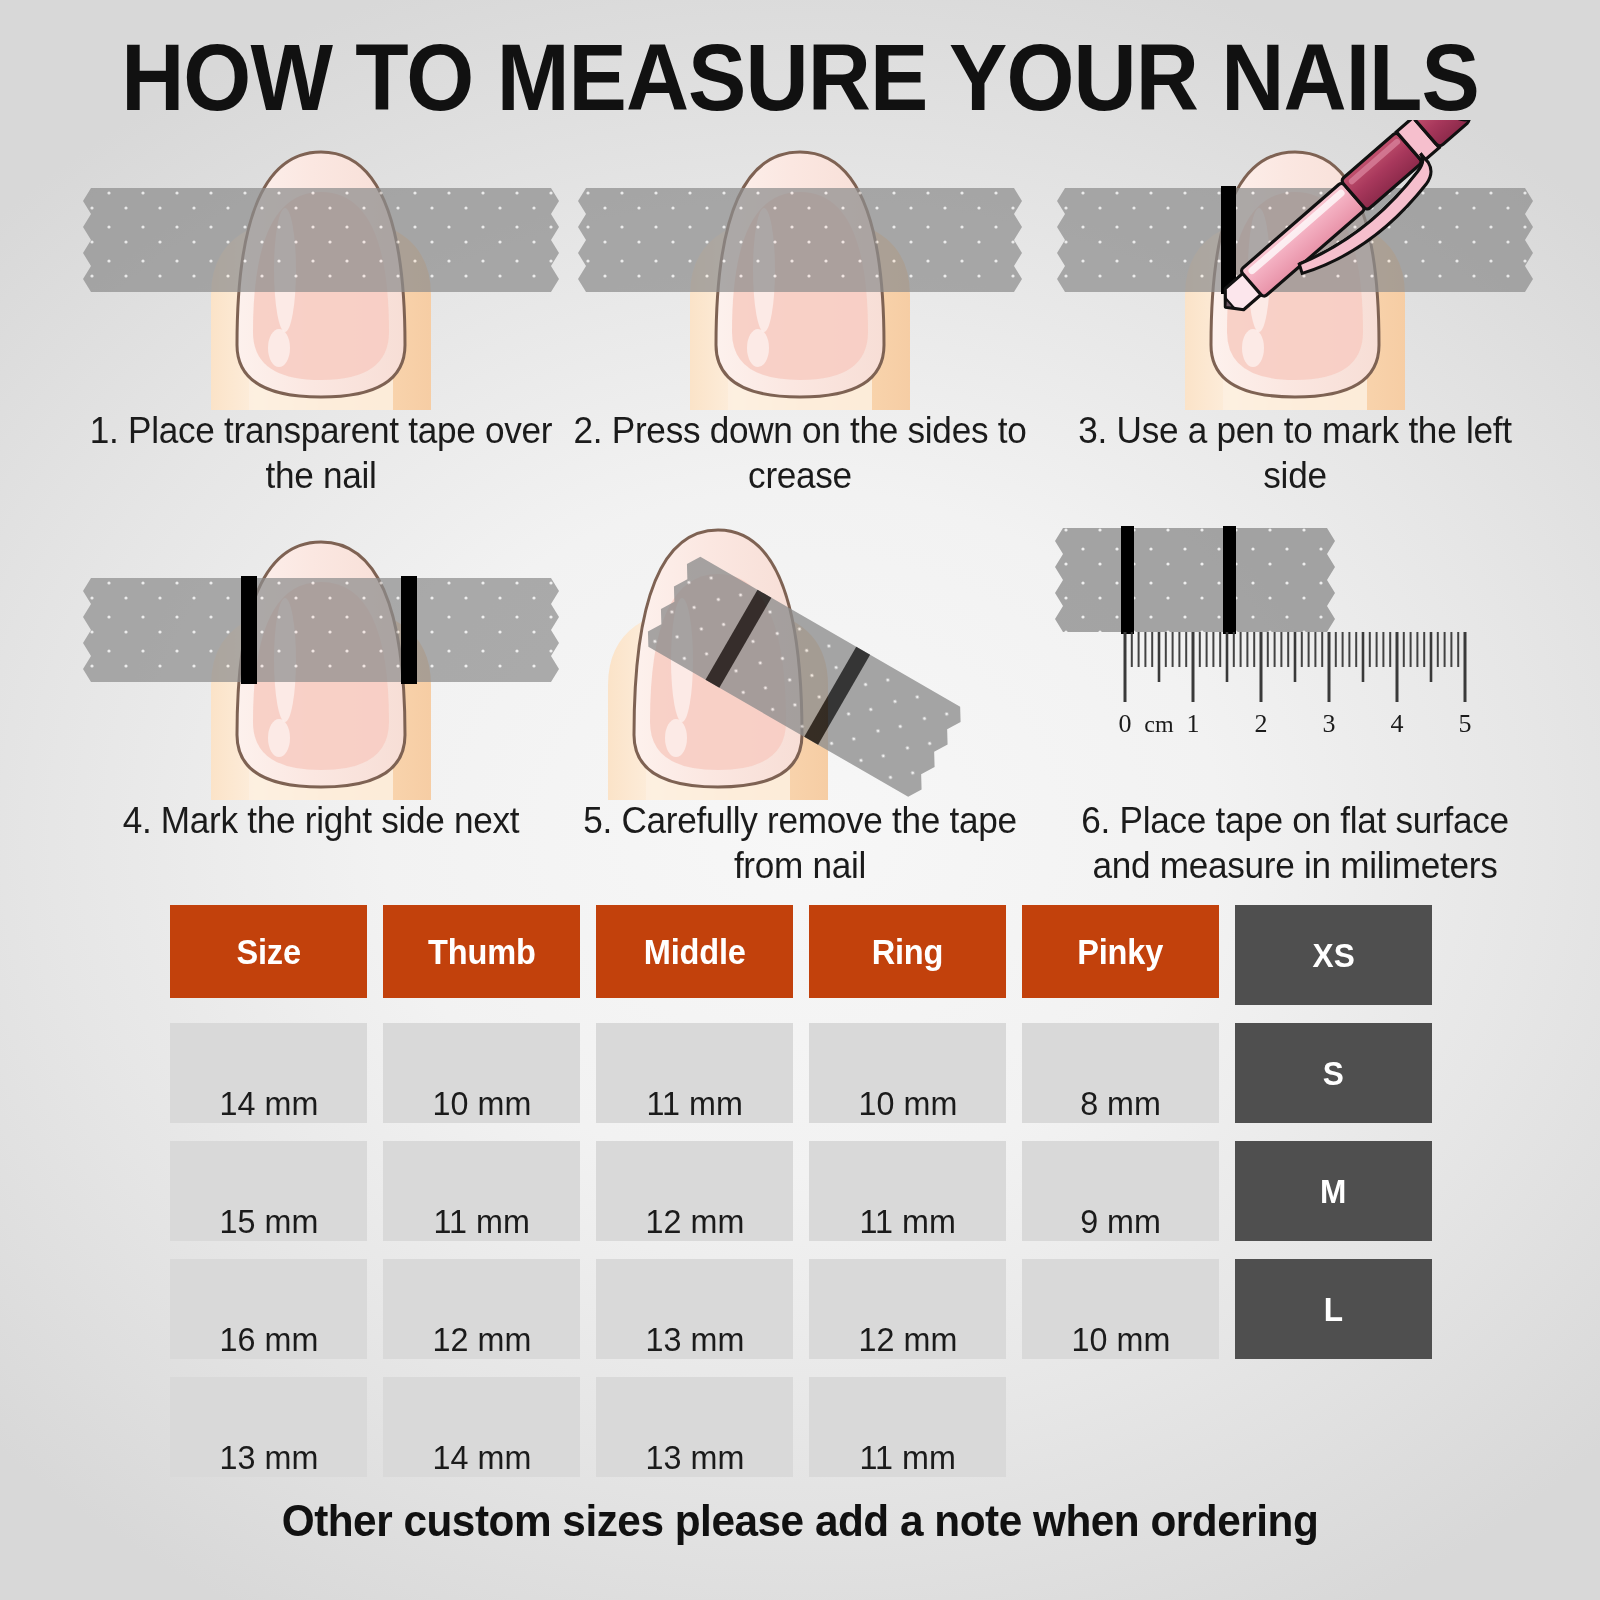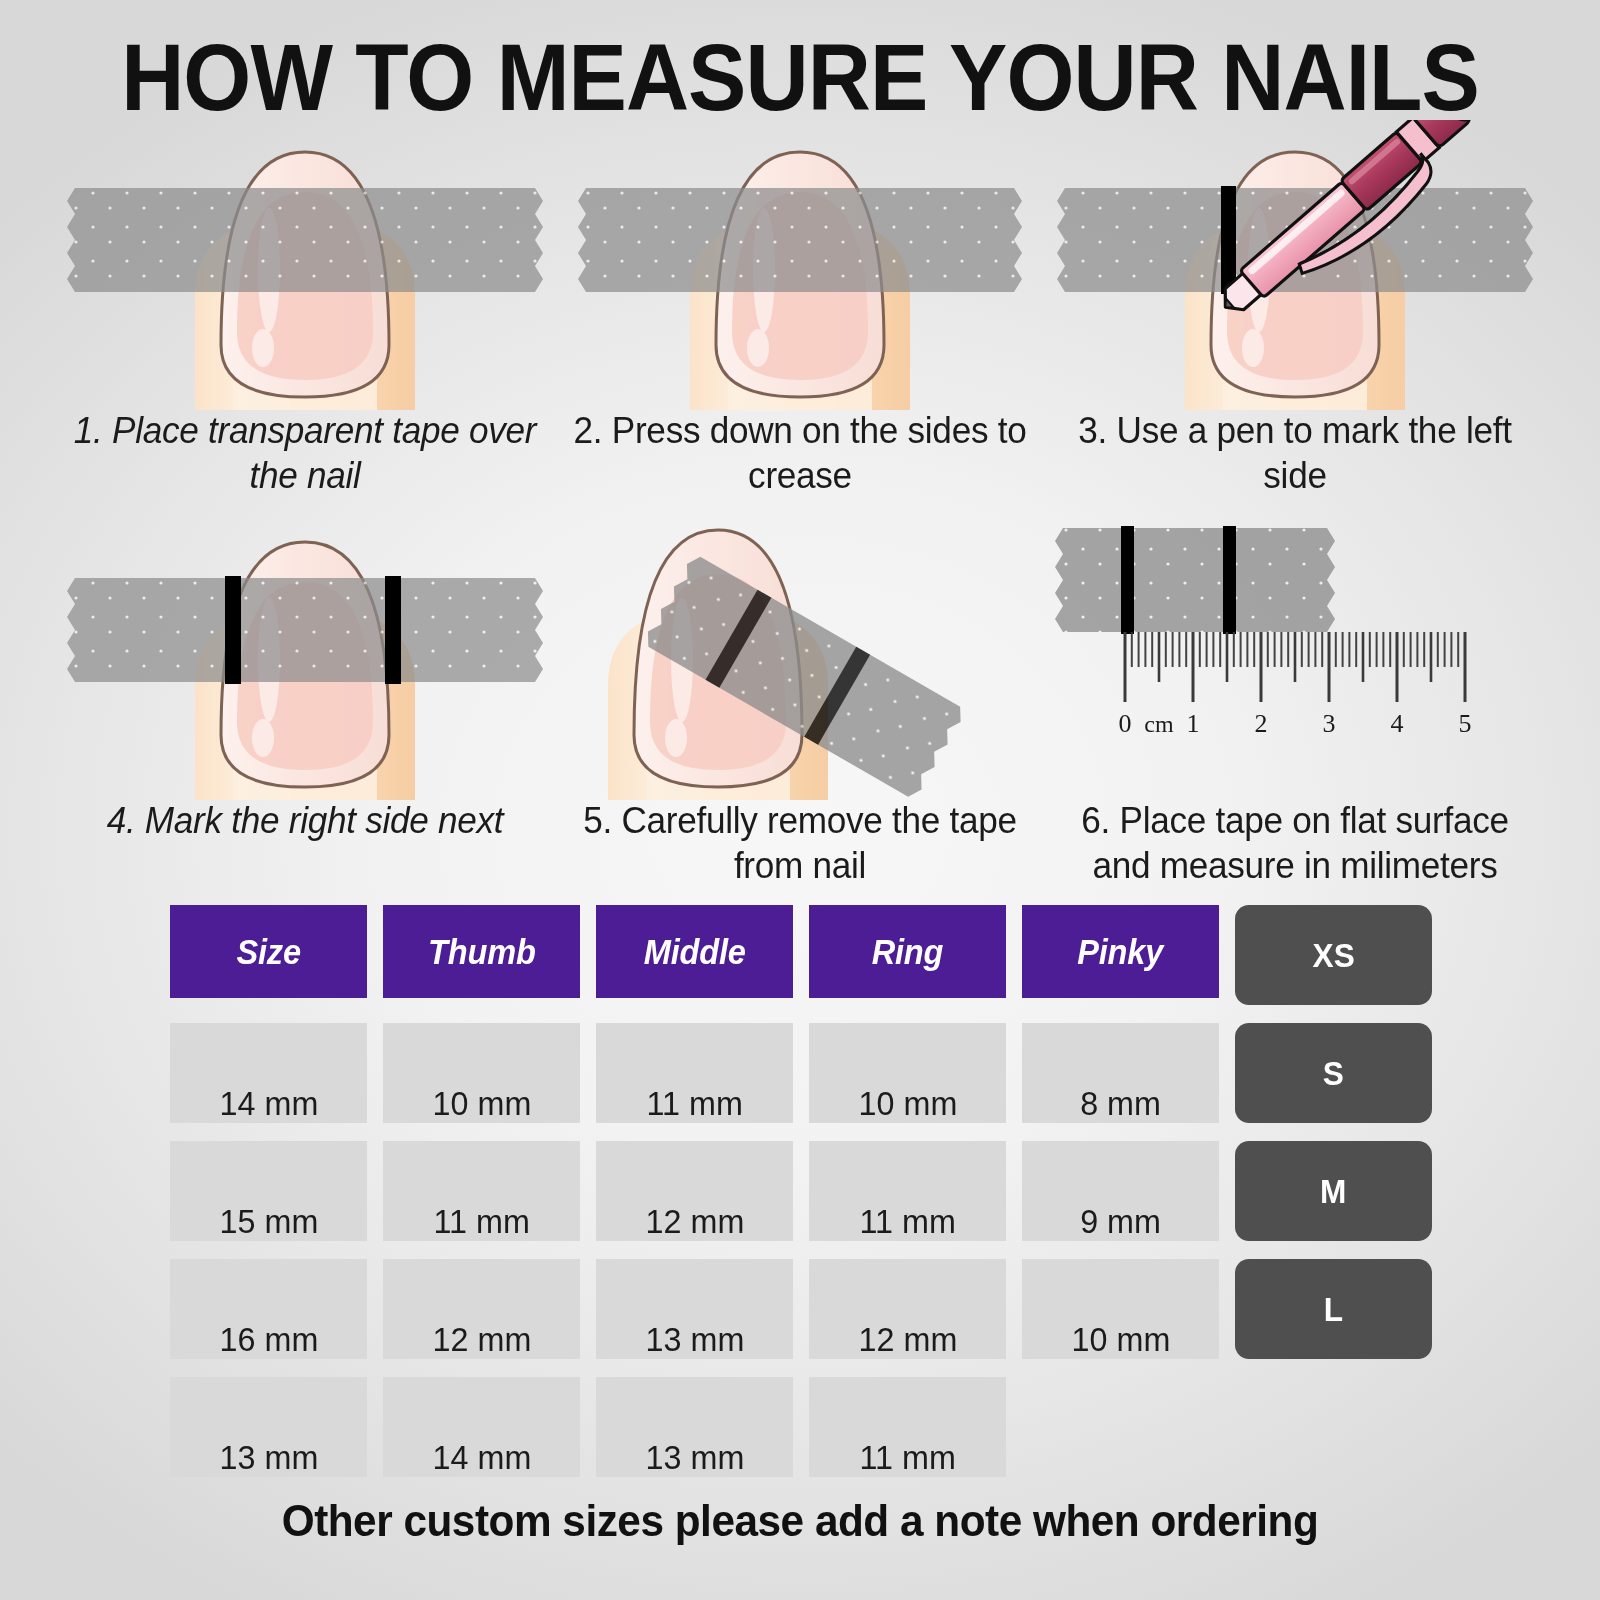--- a/index.html
+++ b/index.html
@@ -25,21 +25,21 @@
     line-height:1.0;
     transform:scaleX(0.92);
     color:#111;
     white-space:nowrap;
   }
 
   
   .steps { position:absolute; top:120px; left:0; width:1600px; }
   .row { position:relative; width:1600px; height:390px; }
   .cell { position:absolute; width:500px; height:390px; }
-  .cell.c0 { left:55px;font-style:italic; }
+  .cell.c0 { left:71px; }
   .cell.c1 { left:550px; }
   .cell.c2 { left:1045px; }
 
   .art { position:absolute; top:0; left:0; width:500px; height:290px; }
   .art svg { display:block; width:500px; height:290px; overflow:visible; }
 
   .caption {
     position:absolute; top:288px; left:0; width:500px;
     text-align:center;
     font-size:37px;
@@ -53,34 +53,33 @@
   
   .sizetable {
     position:absolute;
     left:170px; top:905px;
     width:1262px;
     display:grid;
     grid-template-columns:repeat(6, 1fr);
     gap:18px 16px;
   }
   .th {
-    background:#4c1d95; color:#ffffff;
+    background:#c2410c; color:#ffffff;
     height:93px;
     display:flex; align-items:center; justify-content:center;
     font-size:35px; font-weight:700;
     letter-spacing:-0.2px;
     transform-origin:center;
-    font-style:italic;
   }
   .th span { transform:scaleX(0.93); display:inline-block; }
   .sz {
     background:#4f4f4f; color:#ffffff;
     height:100px;
     display:flex; align-items:center; justify-content:center;
-    font-size:34px; font-weight:700;border-radius:14px;
+    font-size:34px; font-weight:700;
   }
   .sz span { transform:scaleX(0.93); display:inline-block; }
   .td {
     background:#d9d9d9; color:#1b1b1b;
     height:100px;
     display:flex; align-items:flex-end; justify-content:center;
     font-size:34px; font-weight:400;
   }
   .td span { transform:scaleX(0.95); display:inline-block; }
 

